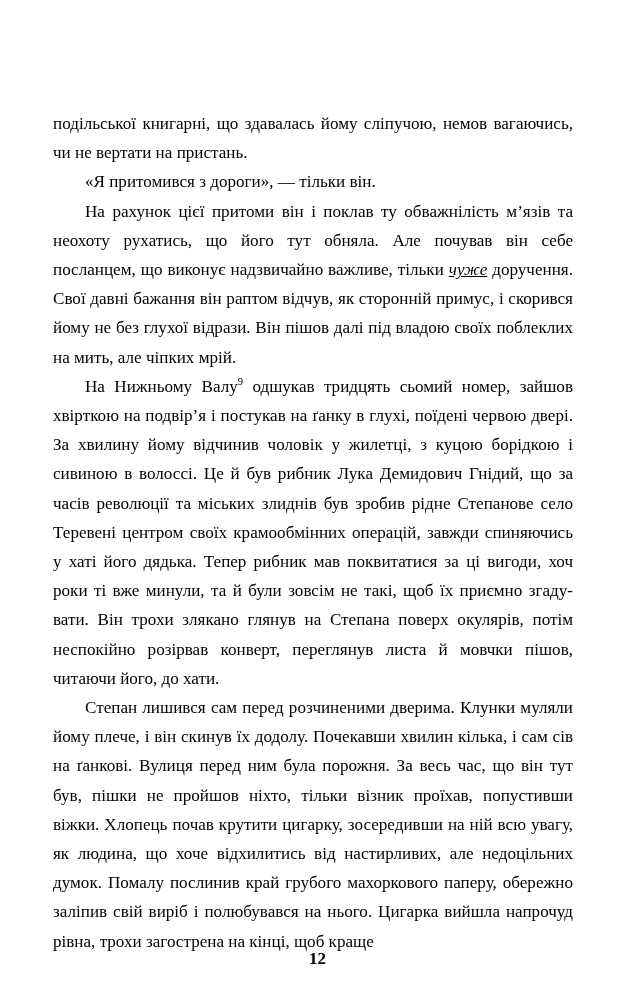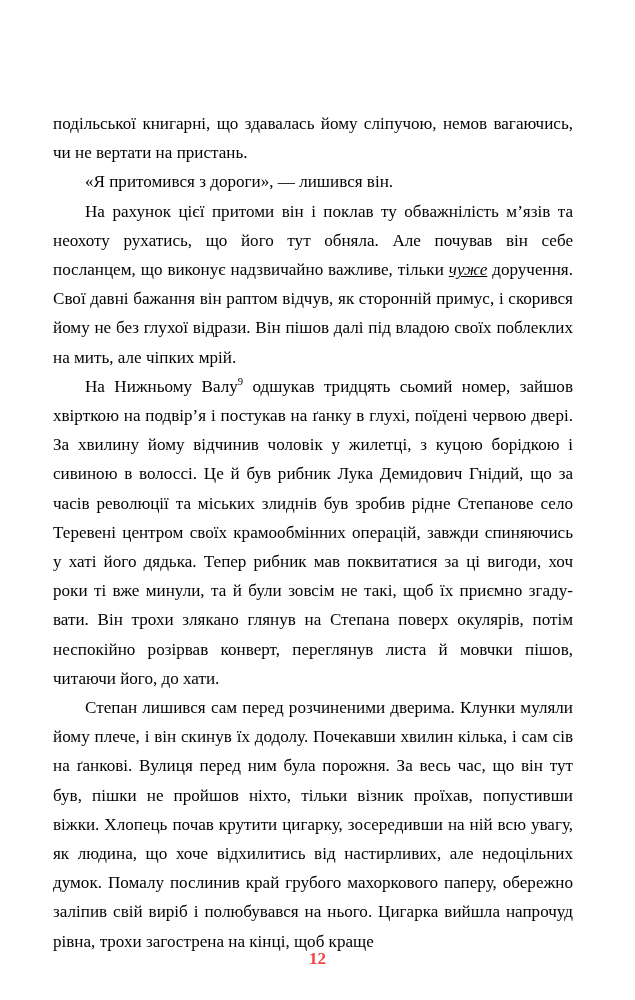--- a/index.html
+++ b/index.html
@@ -47,33 +47,33 @@
   }
   .folio {
     position: absolute;
     left: 0;
     right: 0;
     top: 918px;
     text-align: center;
     font-family: "Liberation Serif", "DejaVu Serif", serif;
     font-size: 17px;
     font-weight: bold;
-    color: #ef4444;
+    color: #000000;
   }
 </style>
 </head>
 <body>
 
 <div class="page">
 
   <div class="body-text">
 
     <p class="noindent">подільської книгарні, що здавалась йому сліпучою, не­мов вагаючись, чи не вертати на пристань.</p>
 
-    <p>«Я притомився з дороги», — лишився він.</p>
+    <p>«Я притомився з дороги», — тільки він.</p>
 
     <p>На рахунок цієї притоми він і поклав ту обважнілість м’язів та неохоту рухатись, що його тут обняла. Але почував він себе посланцем, що виконує надзвичайно важливе, тільки <span class="it">чуже</span> доручення. Свої давні бажання він раптом відчув, як сторонній примус, і скорився йому не без глухої відрази. Він пішов далі під владою своїх поблеклих на мить, але чіпких мрій.</p>
 
     <p>На Нижньому Валу<sup>9</sup> одшукав тридцять сьомий но­мер, зайшов хвірткою на подвір’я і постукав на ґанку в глухі, поїдені червою двері. За хвилину йому відчи­нив чоловік у жилетці, з куцою борідкою і сивиною в волоссі. Це й був рибник Лука Демидович Гнідий, що за часів революції та міських злиднів був зробив рідне Степанове село Теревені центром своїх крамообмінних операцій, завжди спиняючись у хаті його дядька. Тепер рибник мав поквитатися за ці вигоди, хоч роки ті вже минули, та й були зовсім не такі, щоб їх приємно згаду­вати. Він трохи злякано глянув на Степана поверх оку­лярів, потім неспокійно розірвав конверт, переглянув листа й мовчки пішов, читаючи його, до хати.</p>
 
     <p>Степан лишився сам перед розчиненими дверима. Клунки муляли йому плече, і він скинув їх додолу. По­чекавши хвилин кілька, і сам сів на ґанкові. Вулиця пе­ред ним була порожня. За весь час, що він тут був, пішки не пройшов ніхто, тільки візник проїхав, попустивши віжки. Хлопець почав крутити цигарку, зосередивши на ній всю увагу, як людина, що хоче відхилитись від настирливих, але недоцільних думок. Помалу посли­нив край грубого махоркового паперу, обережно залі­пив свій виріб і полюбувався на нього. Цигарка вийшла напрочуд рівна, трохи загострена на кінці, щоб краще</p>
 
   </div>
 
   <div class="folio">12</div>

